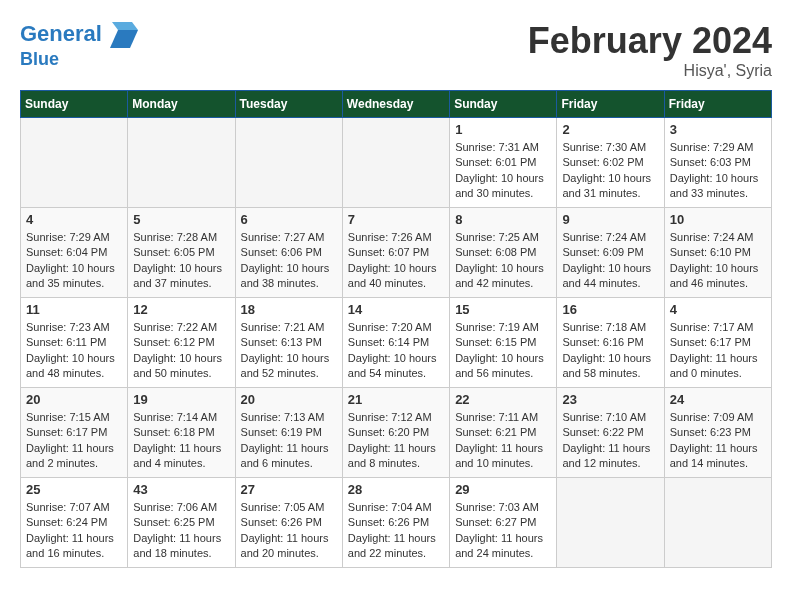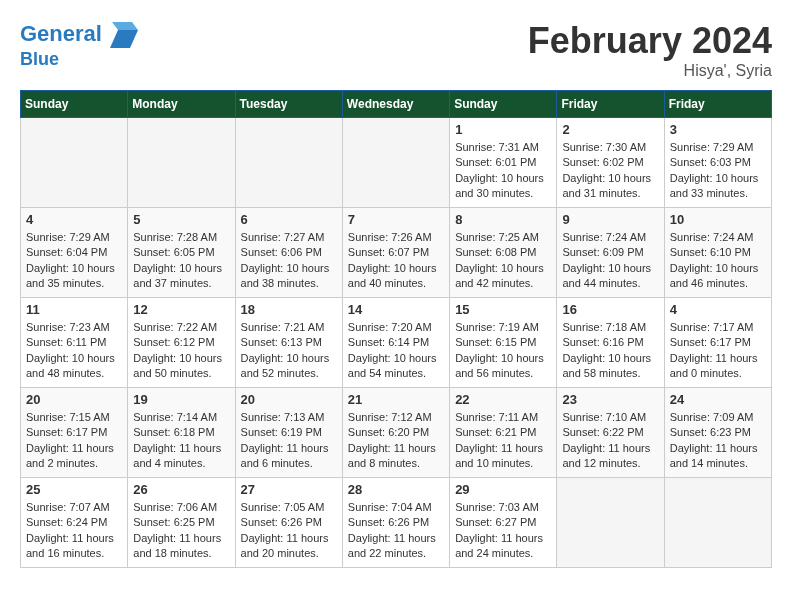--- a/index.html
+++ b/index.html
@@ -227,21 +227,21 @@
           <div class="day-number">24</div>
           <div class="day-info">Sunrise: 7:09 AM<br>Sunset: 6:23 PM<br>Daylight: 11 hours<br>and 14 minutes.</div>
         </td>
       </tr>
       <tr>
         <td>
           <div class="day-number">25</div>
           <div class="day-info">Sunrise: 7:07 AM<br>Sunset: 6:24 PM<br>Daylight: 11 hours<br>and 16 minutes.</div>
         </td>
         <td>
-          <div class="day-number">26</div>
+          <div class="day-number">43</div>
           <div class="day-info">Sunrise: 7:06 AM<br>Sunset: 6:25 PM<br>Daylight: 11 hours<br>and 18 minutes.</div>
         </td>
         <td>
           <div class="day-number">27</div>
           <div class="day-info">Sunrise: 7:05 AM<br>Sunset: 6:26 PM<br>Daylight: 11 hours<br>and 20 minutes.</div>
         </td>
         <td>
           <div class="day-number">28</div>
           <div class="day-info">Sunrise: 7:04 AM<br>Sunset: 6:26 PM<br>Daylight: 11 hours<br>and 22 minutes.</div>
         </td>

